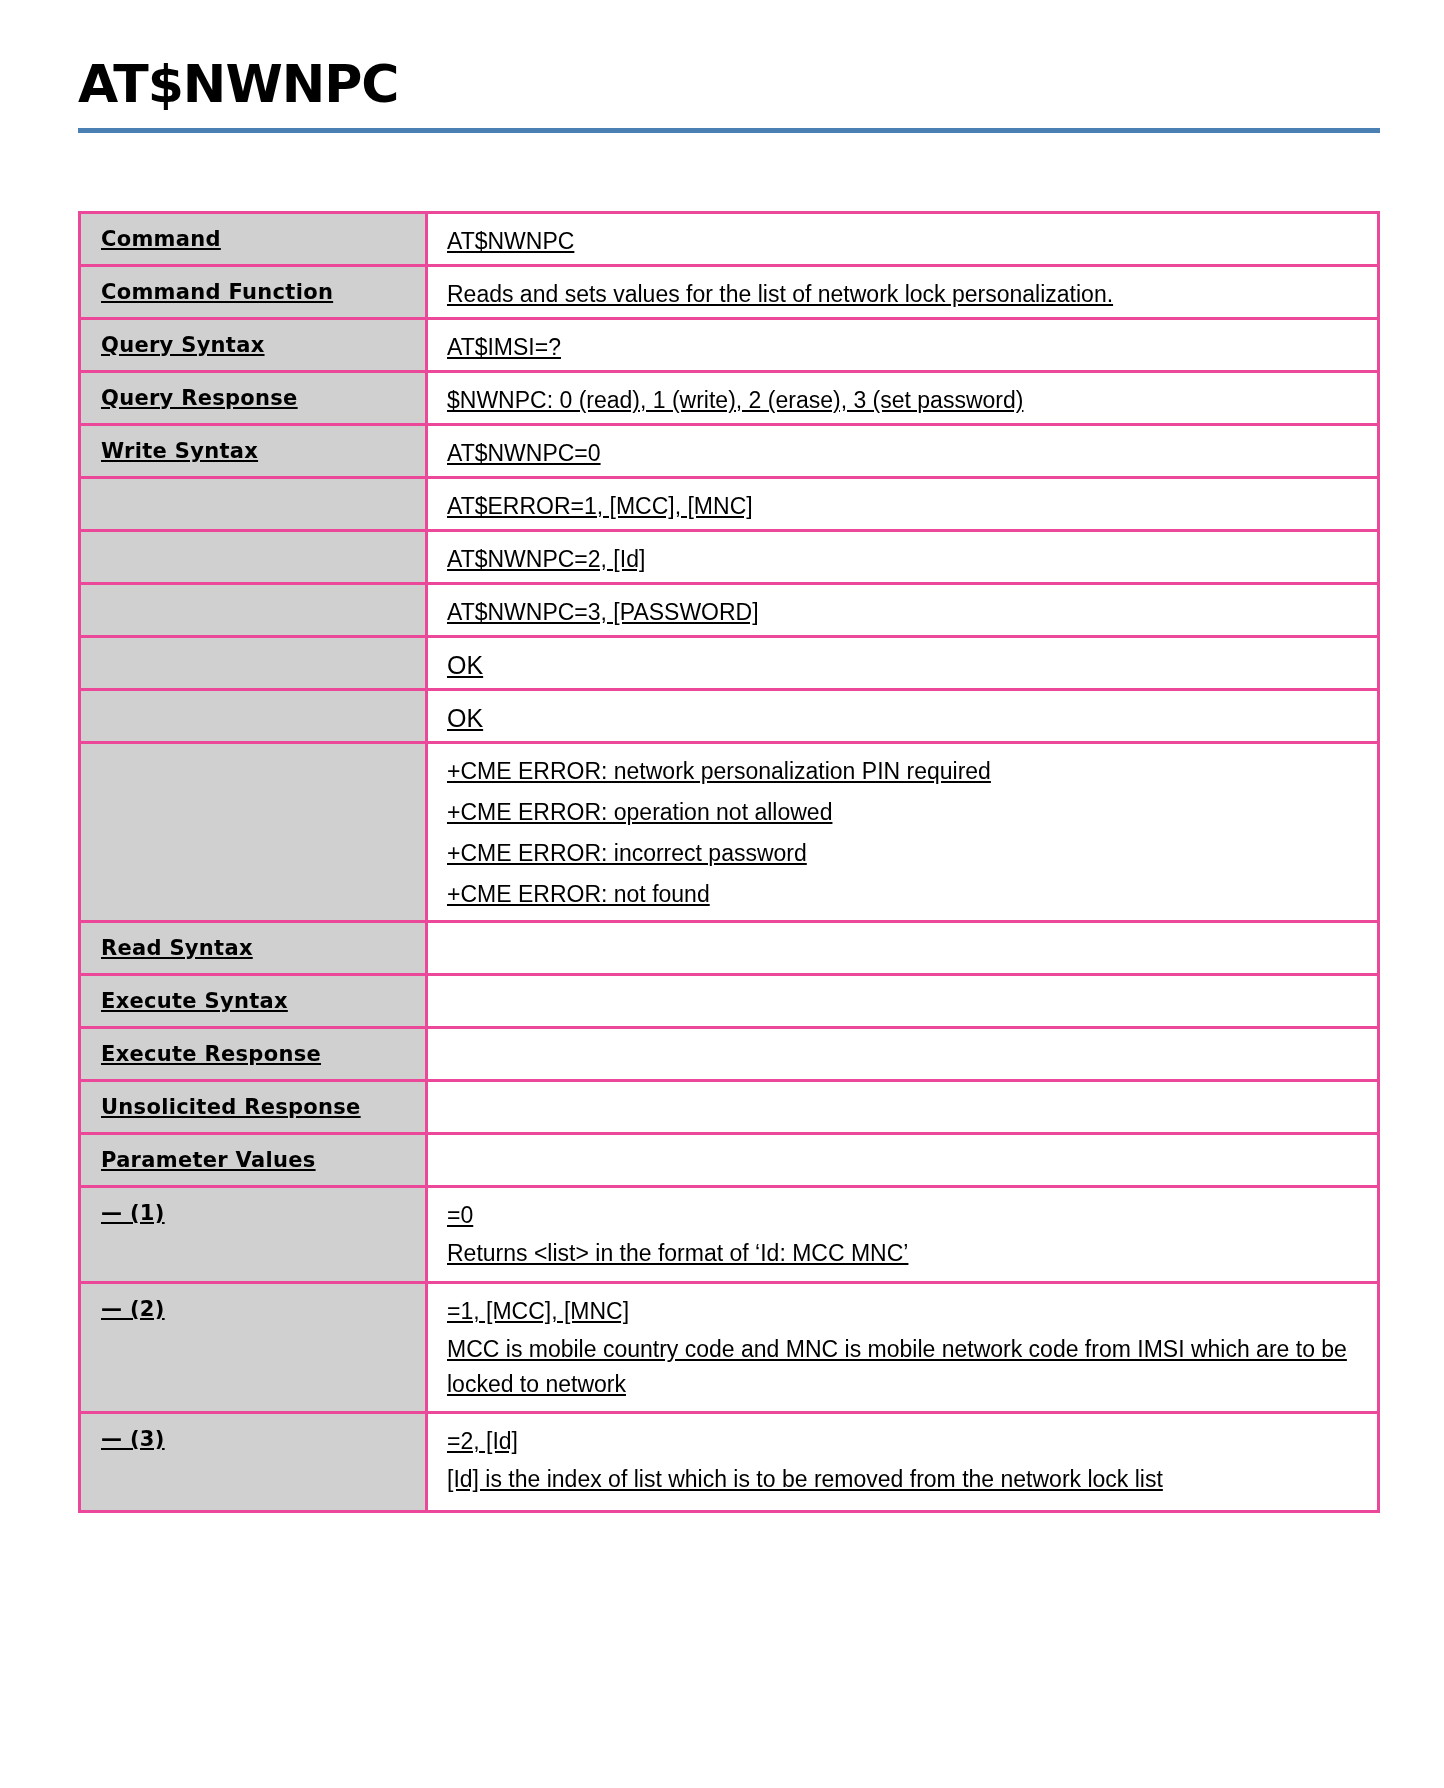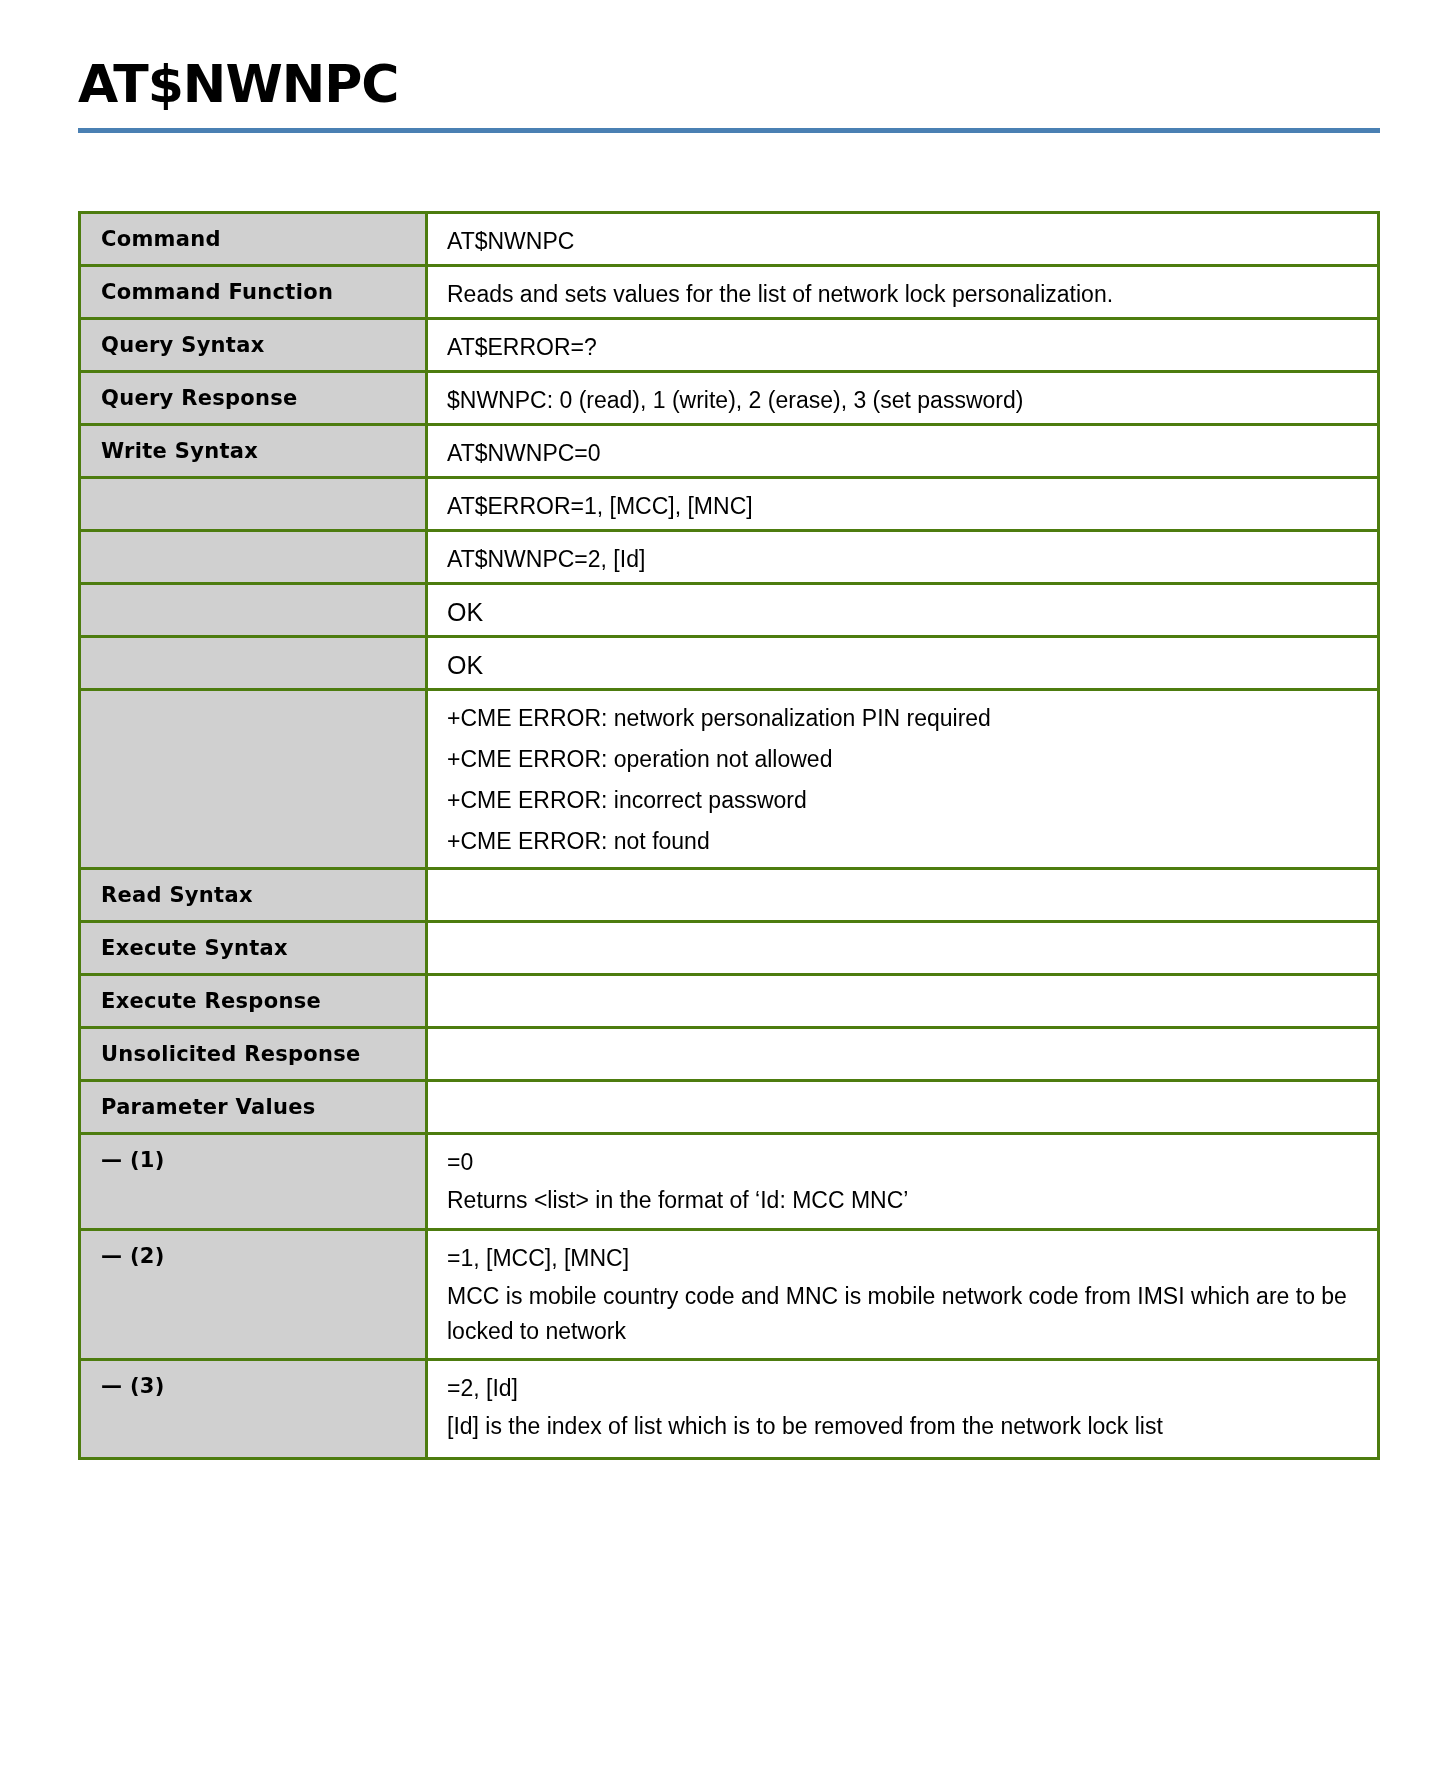--- a/index.html
+++ b/index.html
@@ -6,21 +6,21 @@
   body { width: 1444px; height: 1788px; position: relative; overflow: hidden;
          font-family: "DejaVu Sans", sans-serif; color: #000; }
   .title { position: absolute; left: 78px; top: 52px; margin: 0;
            font-family: "DejaVu Sans", sans-serif; font-weight: bold;
            font-size: 52px; letter-spacing: -1px; line-height: 64px; }
   .rule { position: absolute; left: 78px; top: 128px; width: 1302px; height: 5px;
           background: #4a80b3; }
   table.spec { position: absolute; left: 78px; top: 211px; width: 1302px;
                border-collapse: collapse; table-layout: fixed;
                border: 3px solid #000; }
-  table.spec td { border: 3px solid #4d7c0f; vertical-align: top; padding: 0; }
+  table.spec td { border: 3px solid #ec4899; vertical-align: top; padding: 0; text-decoration: underline; }
   td.label { width: 344px; background: #d0d0d0; }
   td.value { background: #ffffff; }
   .lbl { display: block; padding: 11px 0 0 20px;
          font-family: "DejaVu Sans", sans-serif; font-weight: bold;
          font-size: 21px; line-height: 28px; letter-spacing: 0.3px; }
   .val { display: block; padding-left: 19px;
          font-family: "Liberation Sans", sans-serif;
          font-size: 23px; line-height: 41px; }
   .vwrap { padding-top: 7px; }
   .ok { font-family: "Liberation Sans", sans-serif; font-size: 25px; }
@@ -59,21 +59,21 @@
             <span class="val">Reads and sets values for the list of network lock personalization.</span>
           </div>
         </td>
     </tr>
     <tr class="h1">
       <td class="label">
           <span class="lbl">Query Syntax</span>
         </td>
       <td class="value">
           <div class="vwrap">
-            <span class="val">AT$ERROR=?</span>
+            <span class="val">AT$IMSI=?</span>
           </div>
         </td>
     </tr>
     <tr class="h1">
       <td class="label">
           <span class="lbl">Query Response</span>
         </td>
       <td class="value">
           <div class="vwrap">
             <span class="val">$NWNPC: 0 (read), 1 (write), 2 (erase), 3 (set password)</span>
@@ -100,20 +100,30 @@
           </div>
         </td>
     </tr>
     <tr class="h1">
       <td class="label">
           <span class="lbl"></span>
         </td>
       <td class="value">
           <div class="vwrap">
             <span class="val">AT$NWNPC=2, [Id]</span>
+          </div>
+        </td>
+    </tr>
+    <tr class="h1">
+      <td class="label">
+          <span class="lbl"></span>
+        </td>
+      <td class="value">
+          <div class="vwrap">
+            <span class="val">AT$NWNPC=3, [PASSWORD]</span>
           </div>
         </td>
     </tr>
     <tr class="h1">
       <td class="label">
           <span class="lbl"></span>
         </td>
       <td class="value">
           <div class="vwrap">
             <span class="val ok">OK</span>

